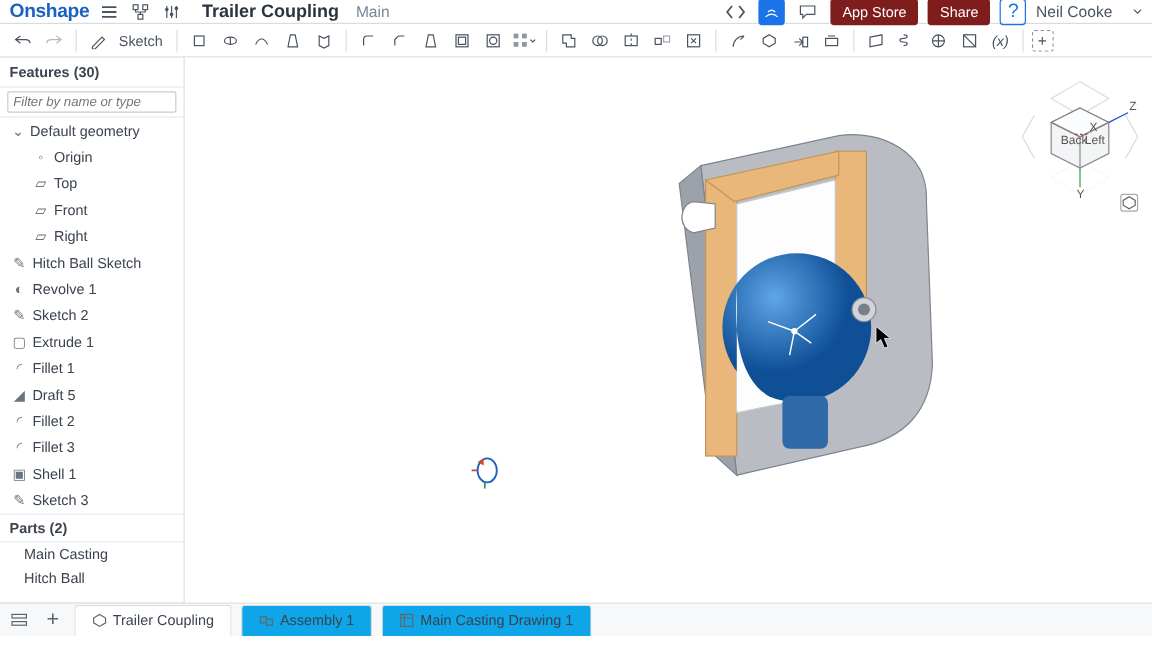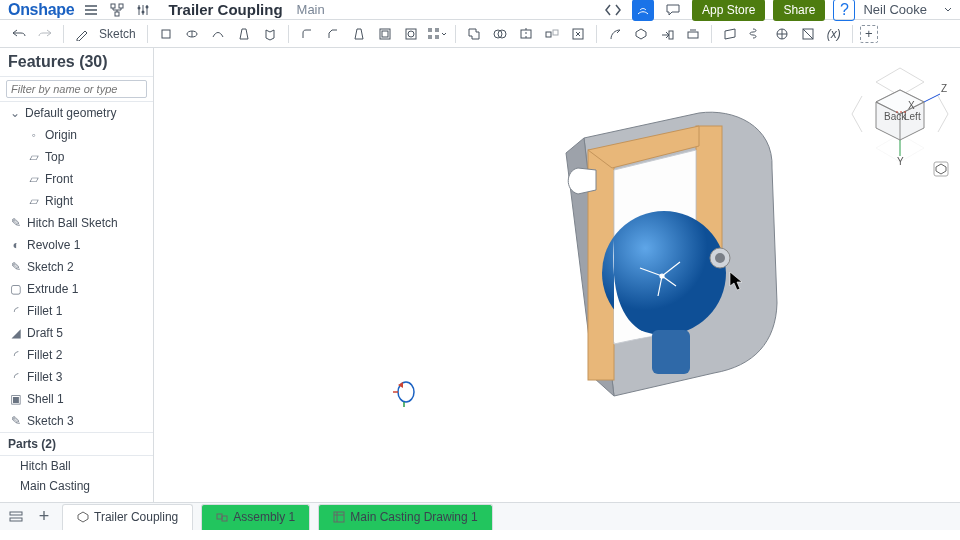--- a/index.html
+++ b/index.html
@@ -4,51 +4,51 @@
 <style>
 * { box-sizing: border-box; margin: 0; padding: 0; font-family: -apple-system, BlinkMacSystemFont, "Segoe UI", Arial, sans-serif; }
 body { width: 960px; height: 540px; overflow: hidden; background: #fff; position: relative; }
 
 .topbar { height: 20px; display: flex; align-items: center; border-bottom: 1px solid #d8dce0; padding: 0 8px; gap: 8px; }
 .logo { font-weight: 700; font-size: 16px; color: #1a61c2; letter-spacing: -0.3px; }
 .top-icon { width: 18px; height: 18px; display: flex; align-items: center; justify-content: center; color: #4a5563; cursor: pointer; }
 .doc-title { font-weight: 600; font-size: 15px; color: #2c3440; margin-left: 8px; }
 .doc-sub { font-size: 13px; color: #7a8696; margin-left: 6px; }
 .top-spacer { flex: 1; }
-.top-btn { background: #4d7c0f; color: #fff; border: none; border-radius: 3px; padding: 4px 10px; font-size: 12px; cursor: pointer; }
+.top-btn { background: #7f1d1d; color: #fff; border: none; border-radius: 3px; padding: 4px 10px; font-size: 12px; cursor: pointer; }
 .top-icon-r { width: 22px; height: 22px; display: flex; align-items: center; justify-content: center; color: #4a5563; cursor: pointer; border-radius: 3px; }
 .top-icon-r.boxed { border: 1px solid #c5ccd6; }
 .user { font-size: 13px; color: #4a5563; cursor: pointer; display: flex; align-items: center; gap: 17px; }
 
 .toolbar { height: 28px; display: flex; align-items: center; border-bottom: 1px solid #d8dce0; padding: 0 8px; gap: 4px; }
 .tool { width: 22px; height: 22px; display: flex; align-items: center; justify-content: center; color: #49535f; cursor: pointer; border-radius: 2px; font-size: 14px; }
 .tool-sep { width: 1px; height: 18px; background: #d8dce0; margin: 0 3px; }
 .sketch-label { font-size: 12px; color: #49535f; margin-left: 2px; margin-right: 4px; cursor: pointer; }
 
 .main { display: flex; height: 454px; }
 .sidebar { width: 154px; border-right: 1px solid #d8dce0; display: flex; flex-direction: column; font-size: 12px; color: #3a434f; overflow: hidden; }
-.side-head { padding: 5px 8px; font-weight: 600; font-size: 16px; border-bottom: 1px solid #e5e9ee; }
+.side-head { padding: 5px 8px; font-weight: 600; font-size: 12px; border-bottom: 1px solid #e5e9ee; }
 .filter-row { padding: 3px 6px; border-bottom: 1px solid #e5e9ee; }
 .filter-input { width: 100%; border: 1px solid #c5ccd6; border-radius: 2px; padding: 2px 4px; font-size: 11px; font-style: italic; color: #9aa4b1; }
 .tree-item { padding: 3px 6px 3px 10px; display: flex; align-items: center; gap: 5px; cursor: pointer; line-height: 16px; }
 .tree-item.child { padding-left: 28px; }
 .tree-icon { width: 12px; height: 12px; display: inline-flex; align-items: center; justify-content: center; color: #6a7482; flex-shrink: 0; }
 .tree-label { font-size: 12px; }
 .caret { width: 10px; display: inline-block; color: #6a7482; }
 .section { padding: 4px 8px; font-weight: 600; border-top: 1px solid #e5e9ee; border-bottom: 1px solid #e5e9ee; }
 .part-item { padding: 3px 8px 3px 20px; cursor: pointer; font-size: 12px; }
 
 .canvas { flex: 1; position: relative; background: #fff; }
 .model { position: absolute; left: 400px; top: 50px; width: 260px; height: 310px; }
 .orient { position: absolute; right: 10px; top: 14px; width: 100px; height: 110px; }
 .orient text { font-size: 10px; fill: #555; }
 .cursor-ico { position: absolute; left: 235px; top: 330px; }
 
 .bottombar { height: 28px; border-top: 1px solid #d8dce0; display: flex; align-items: center; padding: 0 6px; gap: 8px; background: #f6f8fa; }
-.btab { display: flex; align-items: center; gap: 5px; padding: 4px 14px; font-size: 12px; color: #3a434f; cursor: pointer; background: #22c55e; border: 1px solid #d8dce0; border-bottom: none; border-radius: 3px 3px 0 0; height: 26px; }
+.btab { display: flex; align-items: center; gap: 5px; padding: 4px 14px; font-size: 12px; color: #3a434f; cursor: pointer; background: #0ea5e9; border: 1px solid #d8dce0; border-bottom: none; border-radius: 3px 3px 0 0; height: 26px; }
 .btab.active { background: #fff; }
 .bicon { width: 20px; height: 20px; display: flex; align-items: center; justify-content: center; color: #5a6470; cursor: pointer; }
 </style>
 </head>
 <body>
 
 <div class="topbar">
   <span class="logo">Onshape</span>
   <span class="top-icon">
       <svg width="14" height="14" viewBox="0 0 14 14">
@@ -328,22 +328,22 @@
     <div class="tree-item">
         <span class="tree-icon">▣</span>
         <span class="tree-label">Shell 1</span>
       </div>
     <div class="tree-item">
         <span class="tree-icon">✎</span>
         <span class="tree-label">Sketch 3</span>
       </div>
 
     <div class="section">Parts (2)</div>
+    <div class="part-item">Main Casting</div>
     <div class="part-item">Hitch Ball</div>
-    <div class="part-item">Main Casting</div>
   </div>
 
   <div class="canvas">
 
     <svg class="model" viewBox="0 0 260 310">
 
       <path d="M30 40 L145 15 C180 10 220 28 218 70 L223 205 C222 244 200 268 160 275 L60 298 Z" fill="#b9bdc3" stroke="#7d848d" stroke-width="1"></path>
       <path d="M30 40 L60 298 L40 280 L12 55 Z" fill="#9da2aa" stroke="#7d848d"></path>
 
       <rect x="34" y="52" width="26" height="230" fill="#e8b779" stroke="#c4945a"></rect>

